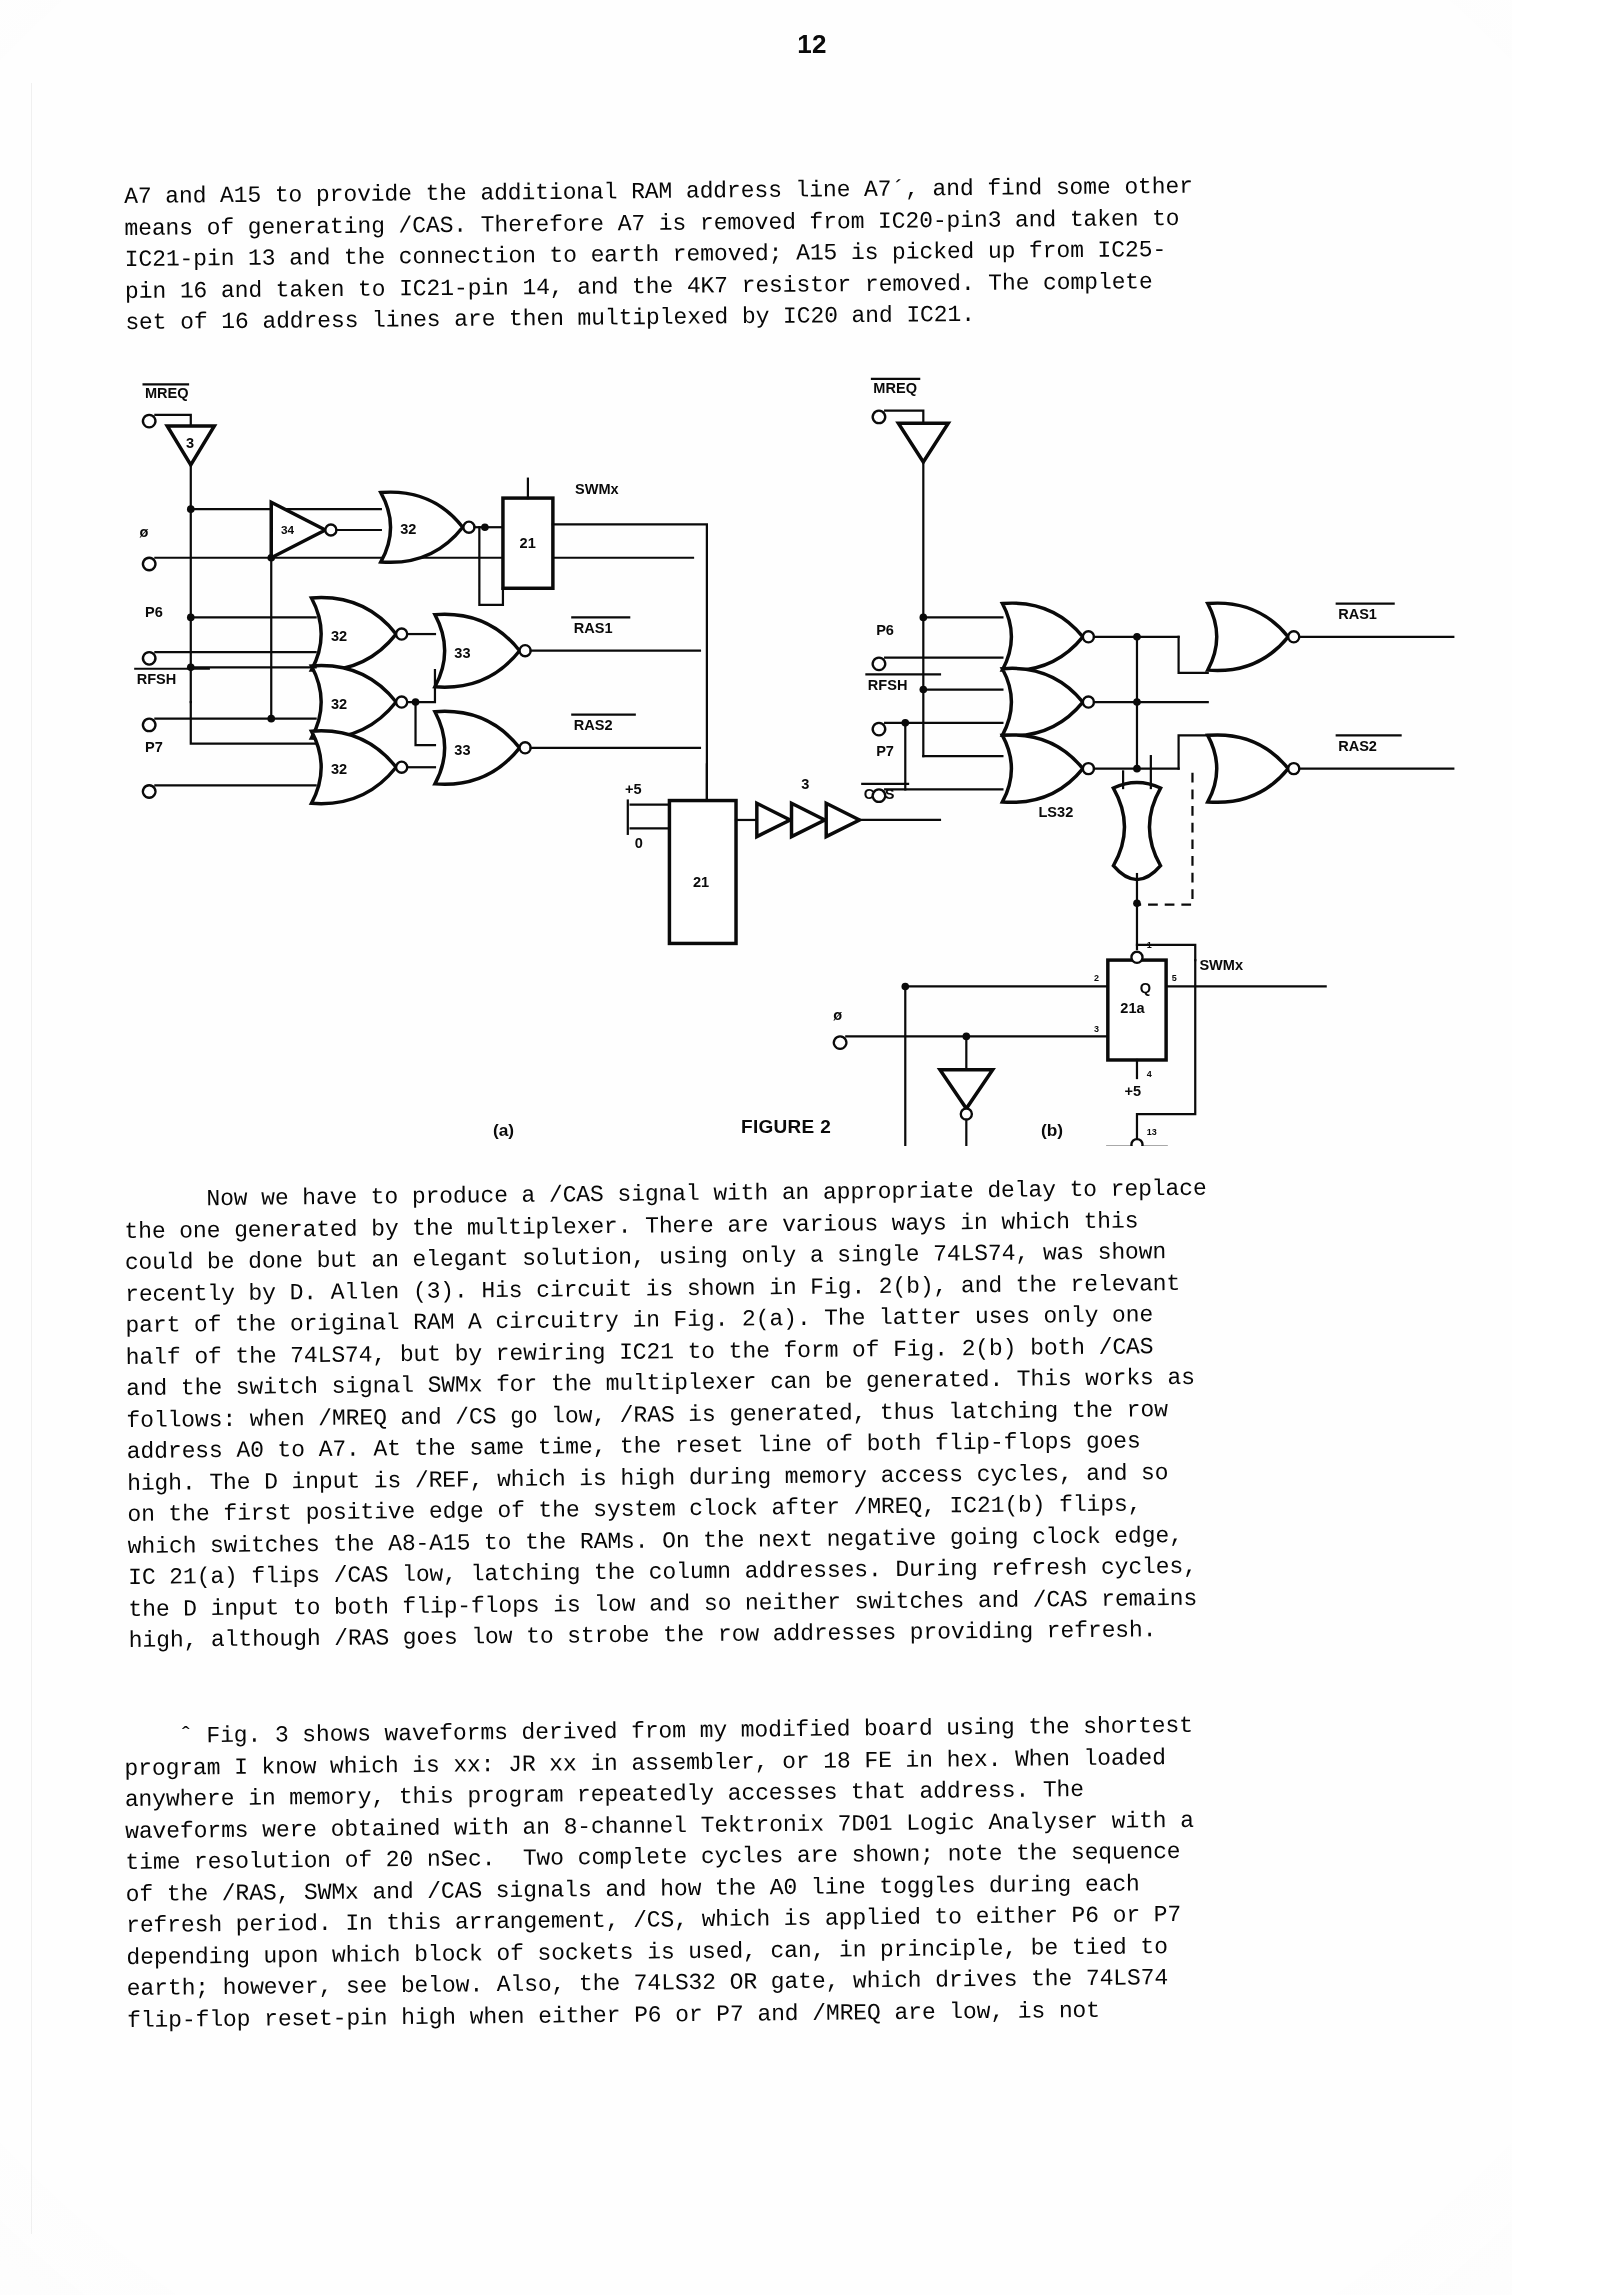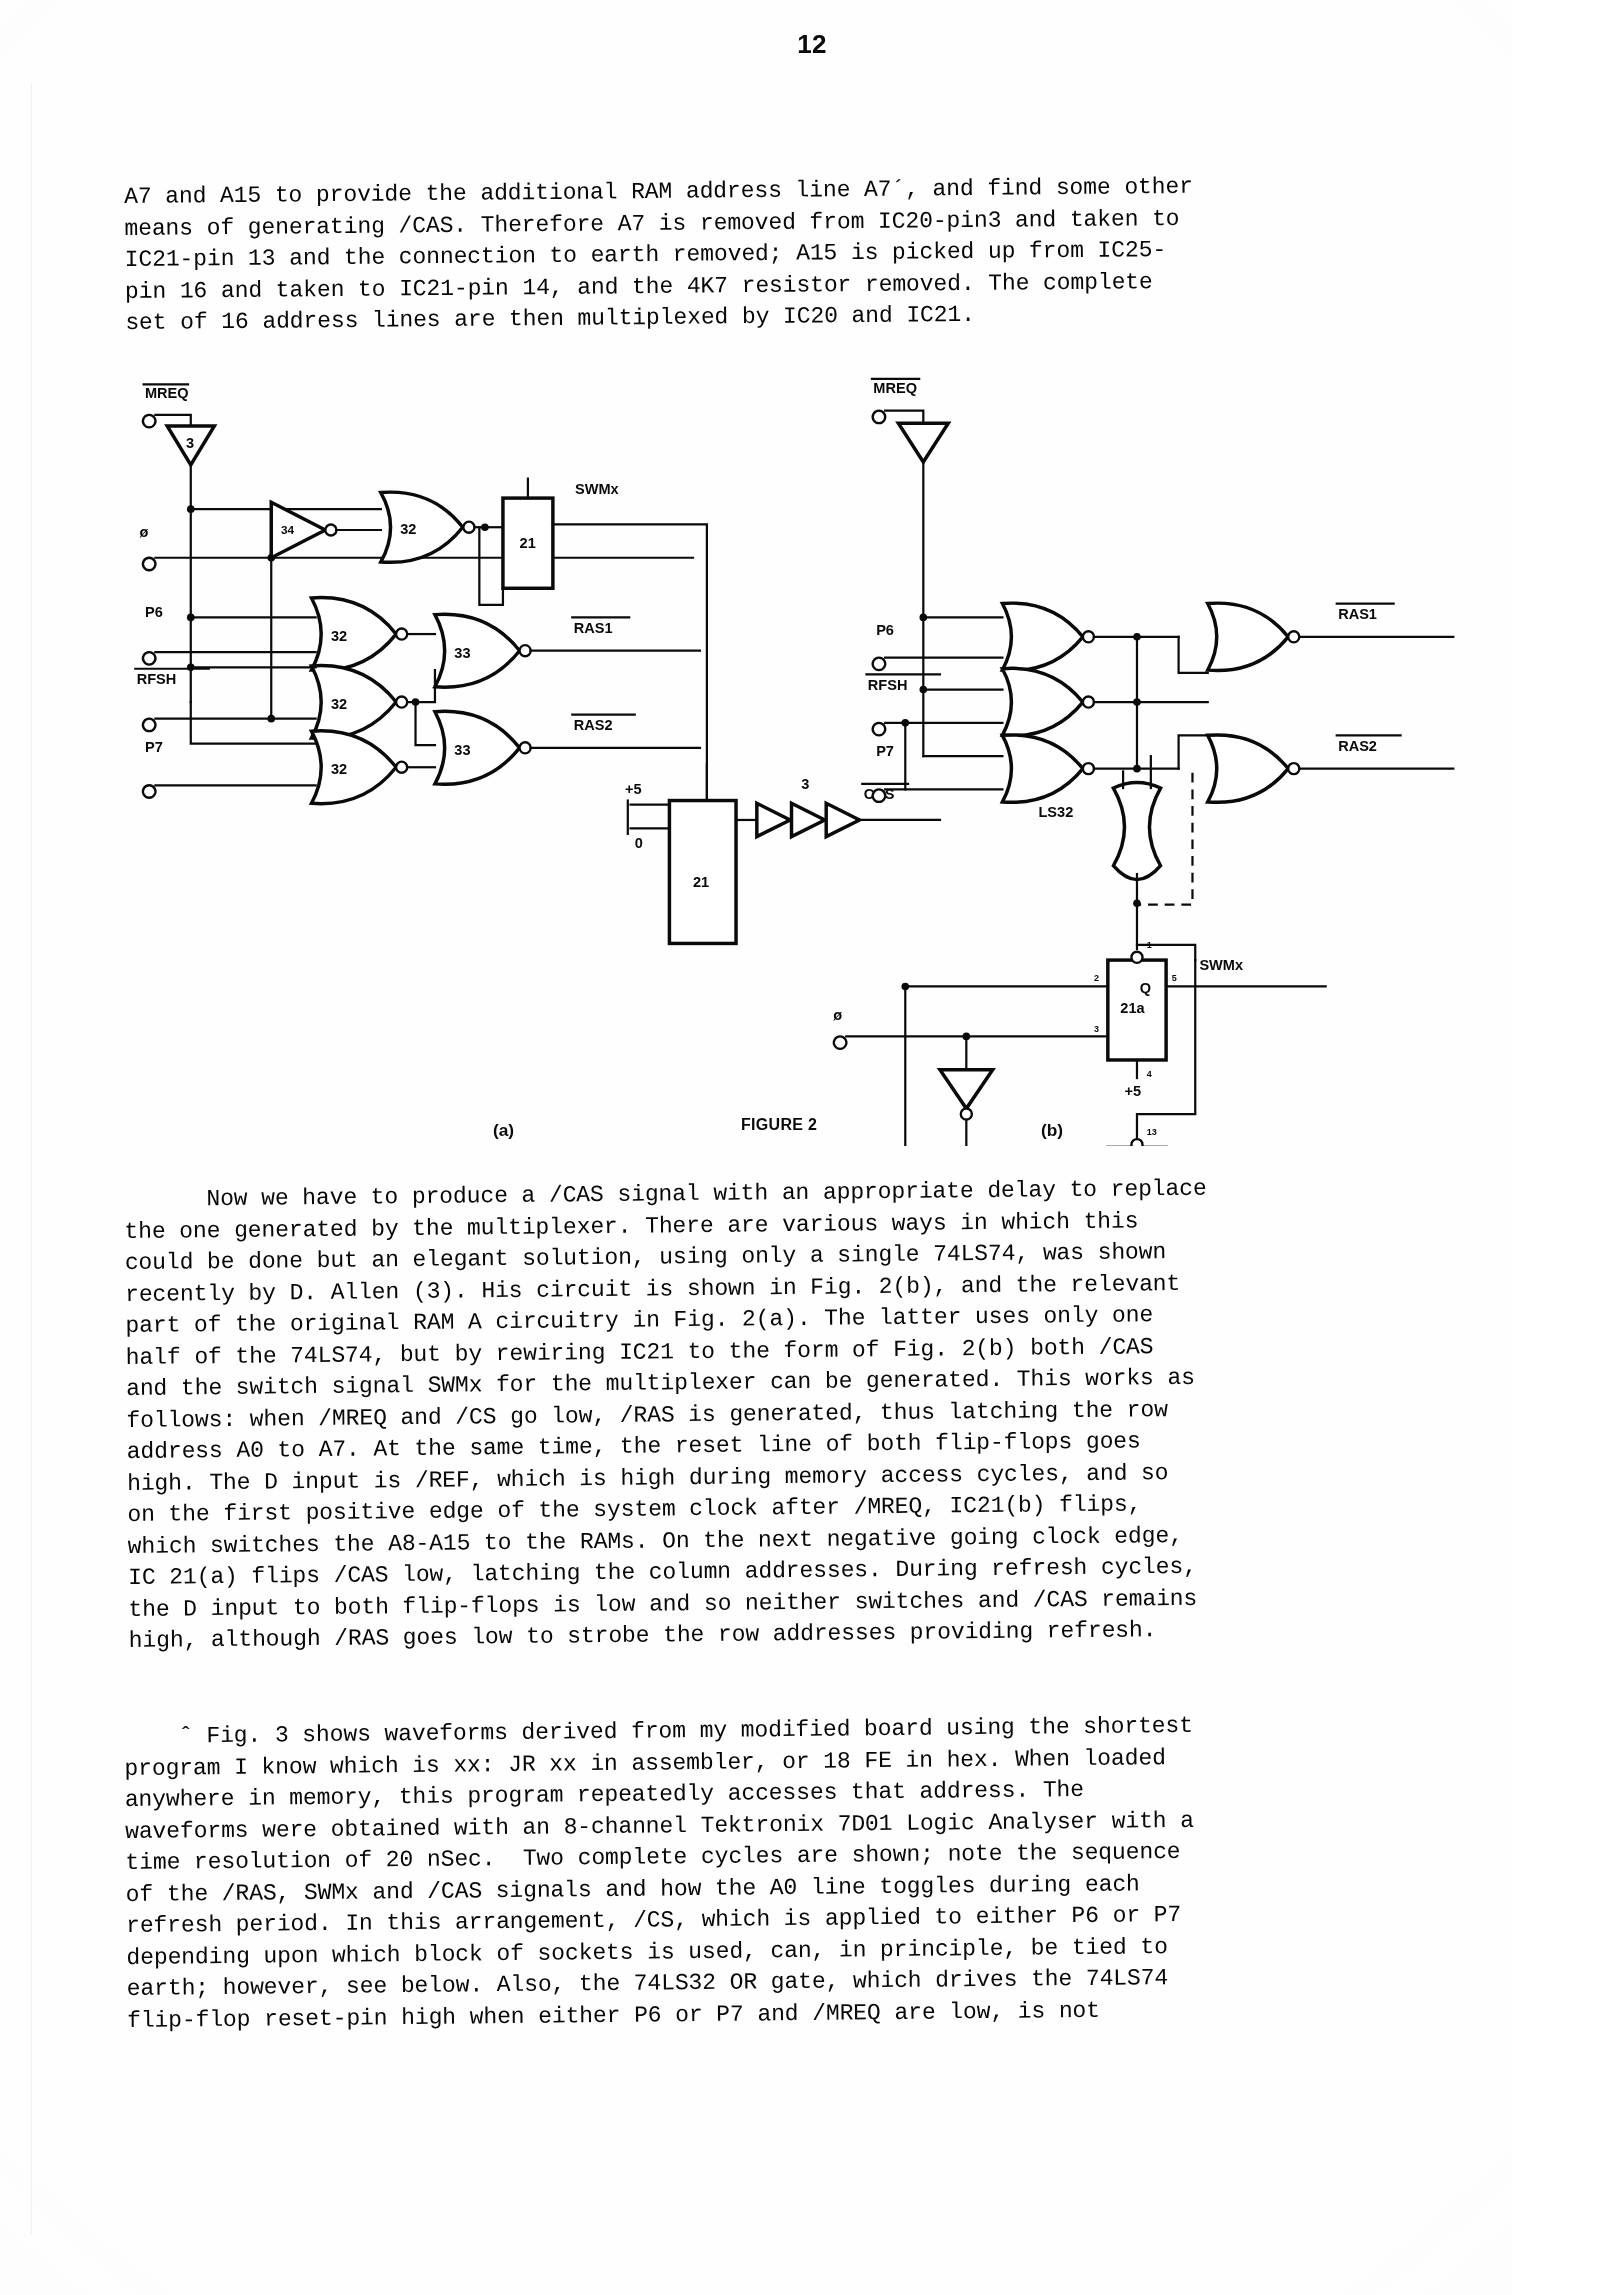--- a/index.html
+++ b/index.html
@@ -81,21 +81,21 @@
   }
   .fig-svg { display: block; }
 
   .fig-caption {
     position: absolute;
     font-family: "Liberation Sans", sans-serif;
     font-weight: bold;
     font-size: 17.3px;
   }
   .cap-a      { left: 493px;  top: 1120px; }
-  .cap-center { left: 741px; top: 1116px; font-size: 16px; letter-spacing: 0.3px; }
+  .cap-center { left: 741px; top: 1116px; font-size: 19px; letter-spacing: 0.3px; }
   .cap-b      { left: 1041px; top: 1120px; }
 </style>
 </head>
 <body>
 
 <div class="page">
 
   <div class="scan-tint"></div>
   <div class="edge-line-left"></div>
   <div class="edge-line-right"></div>

